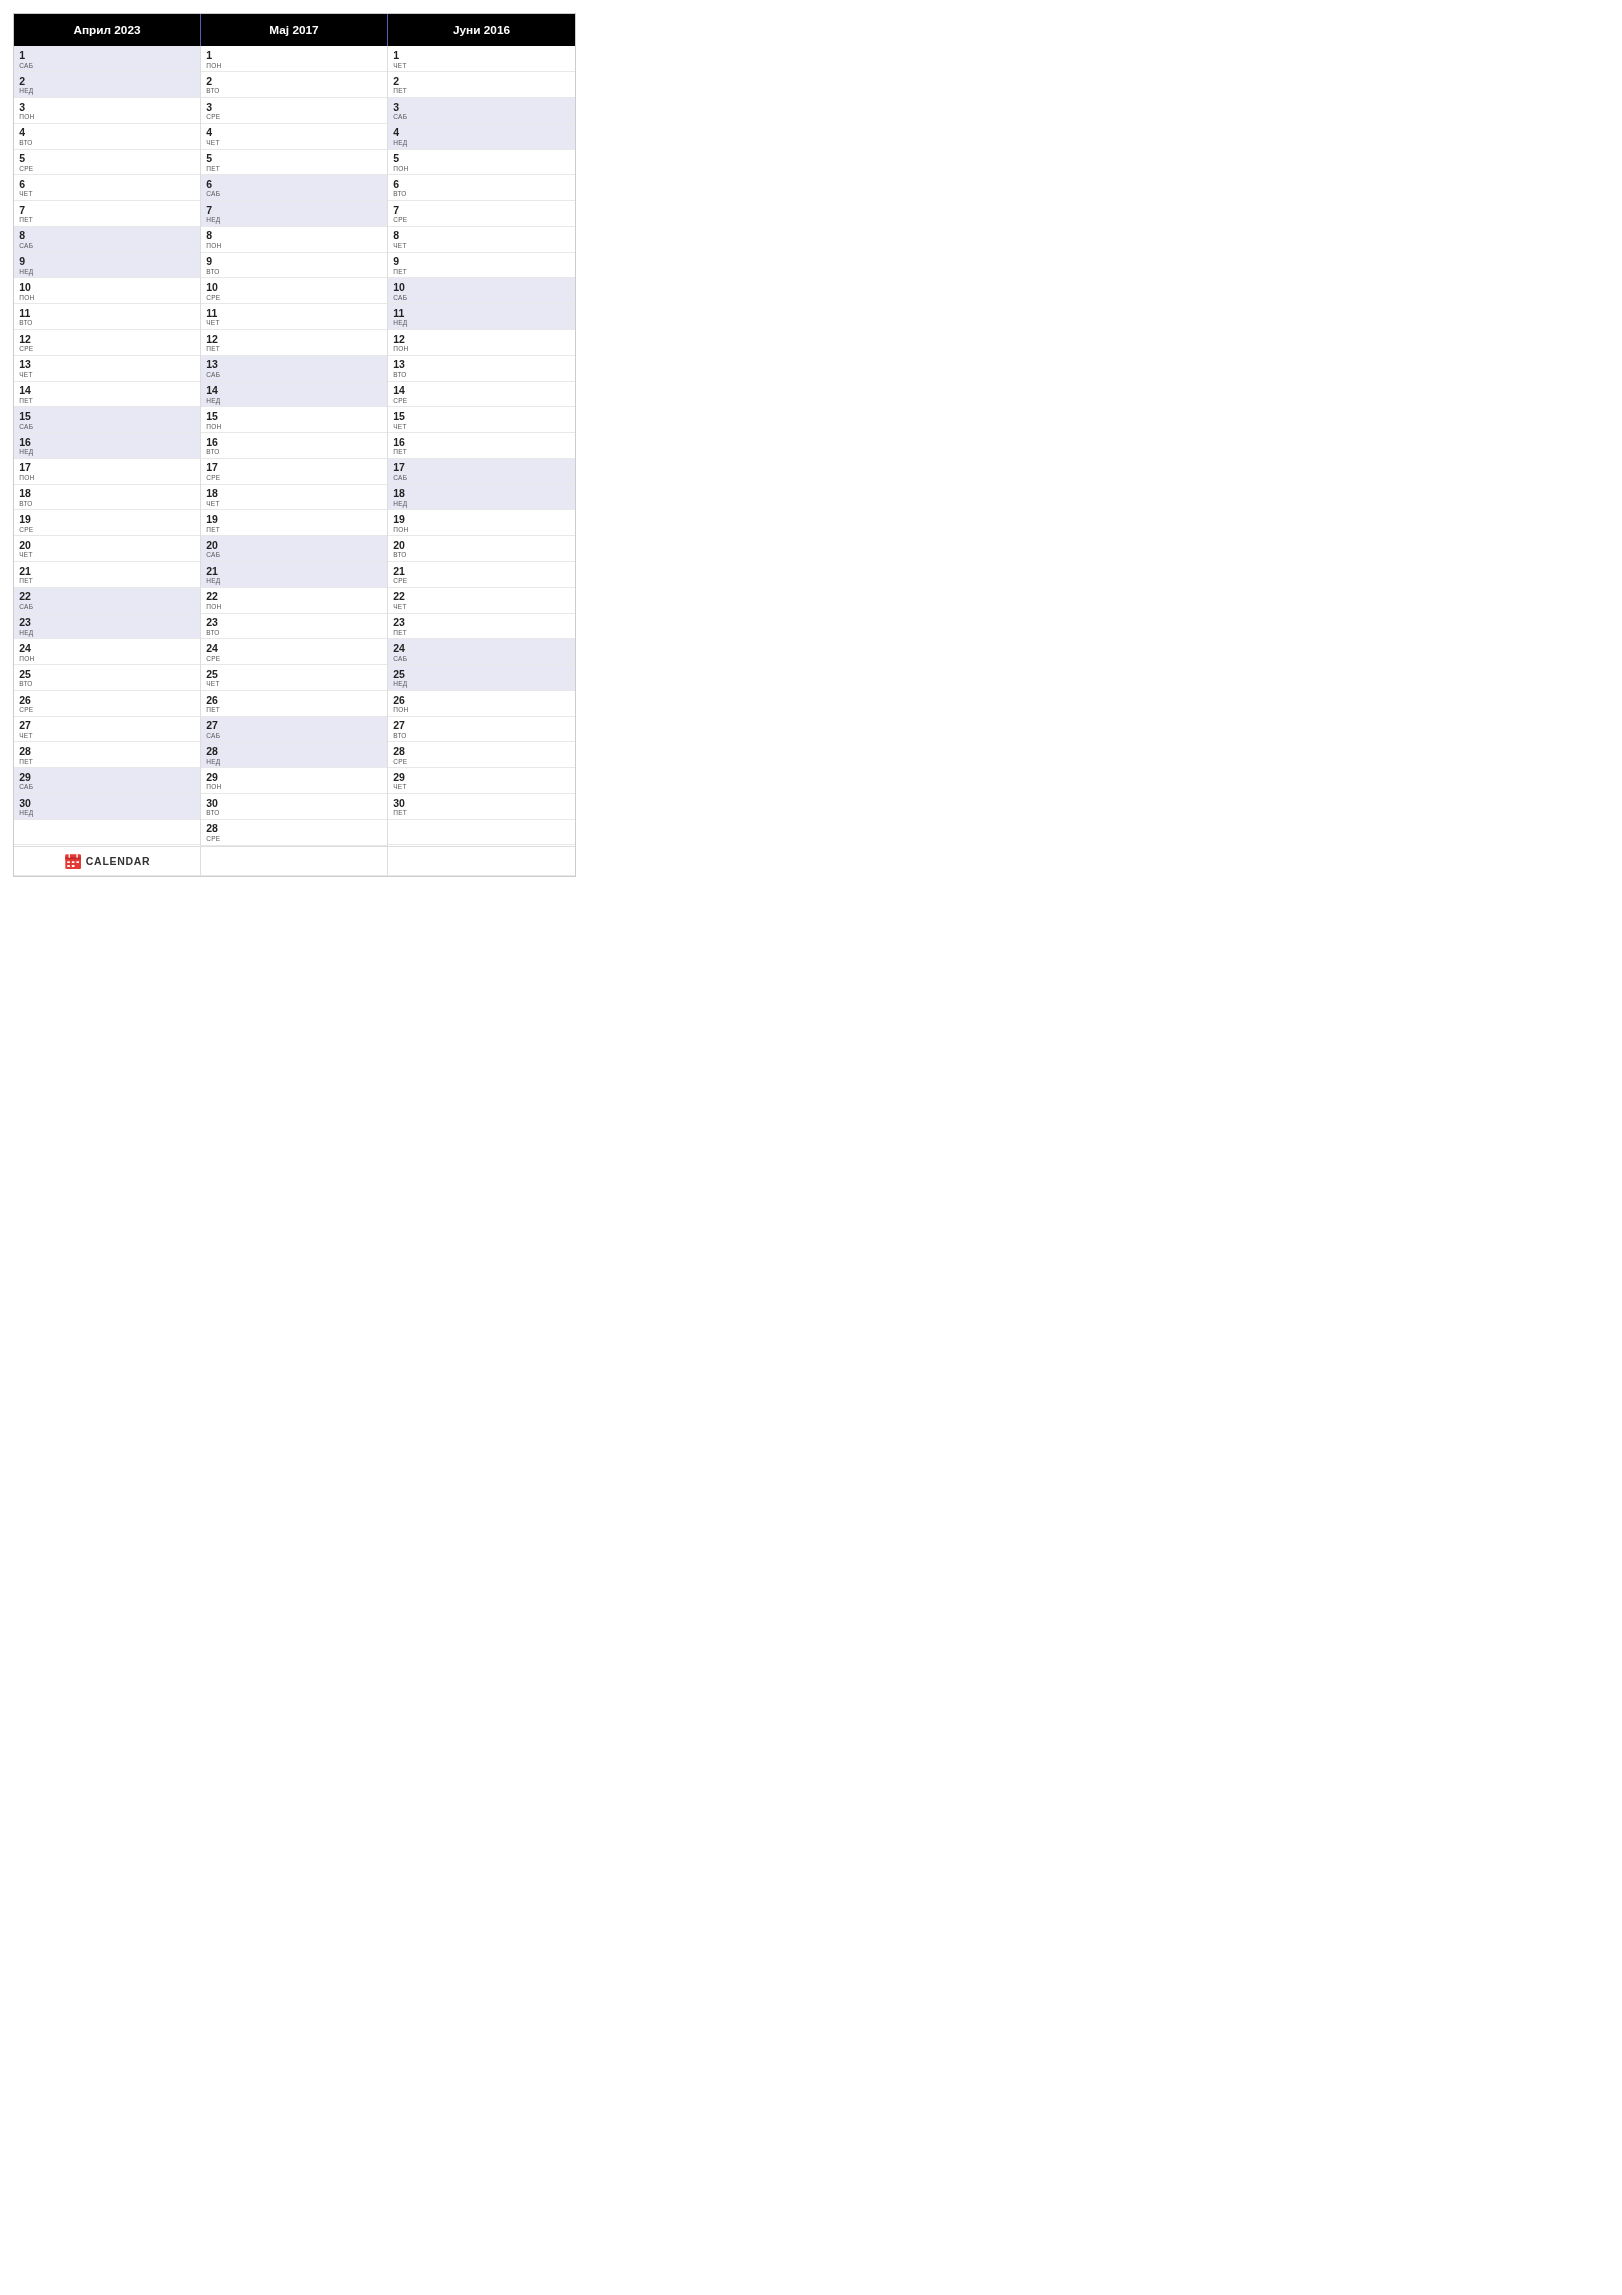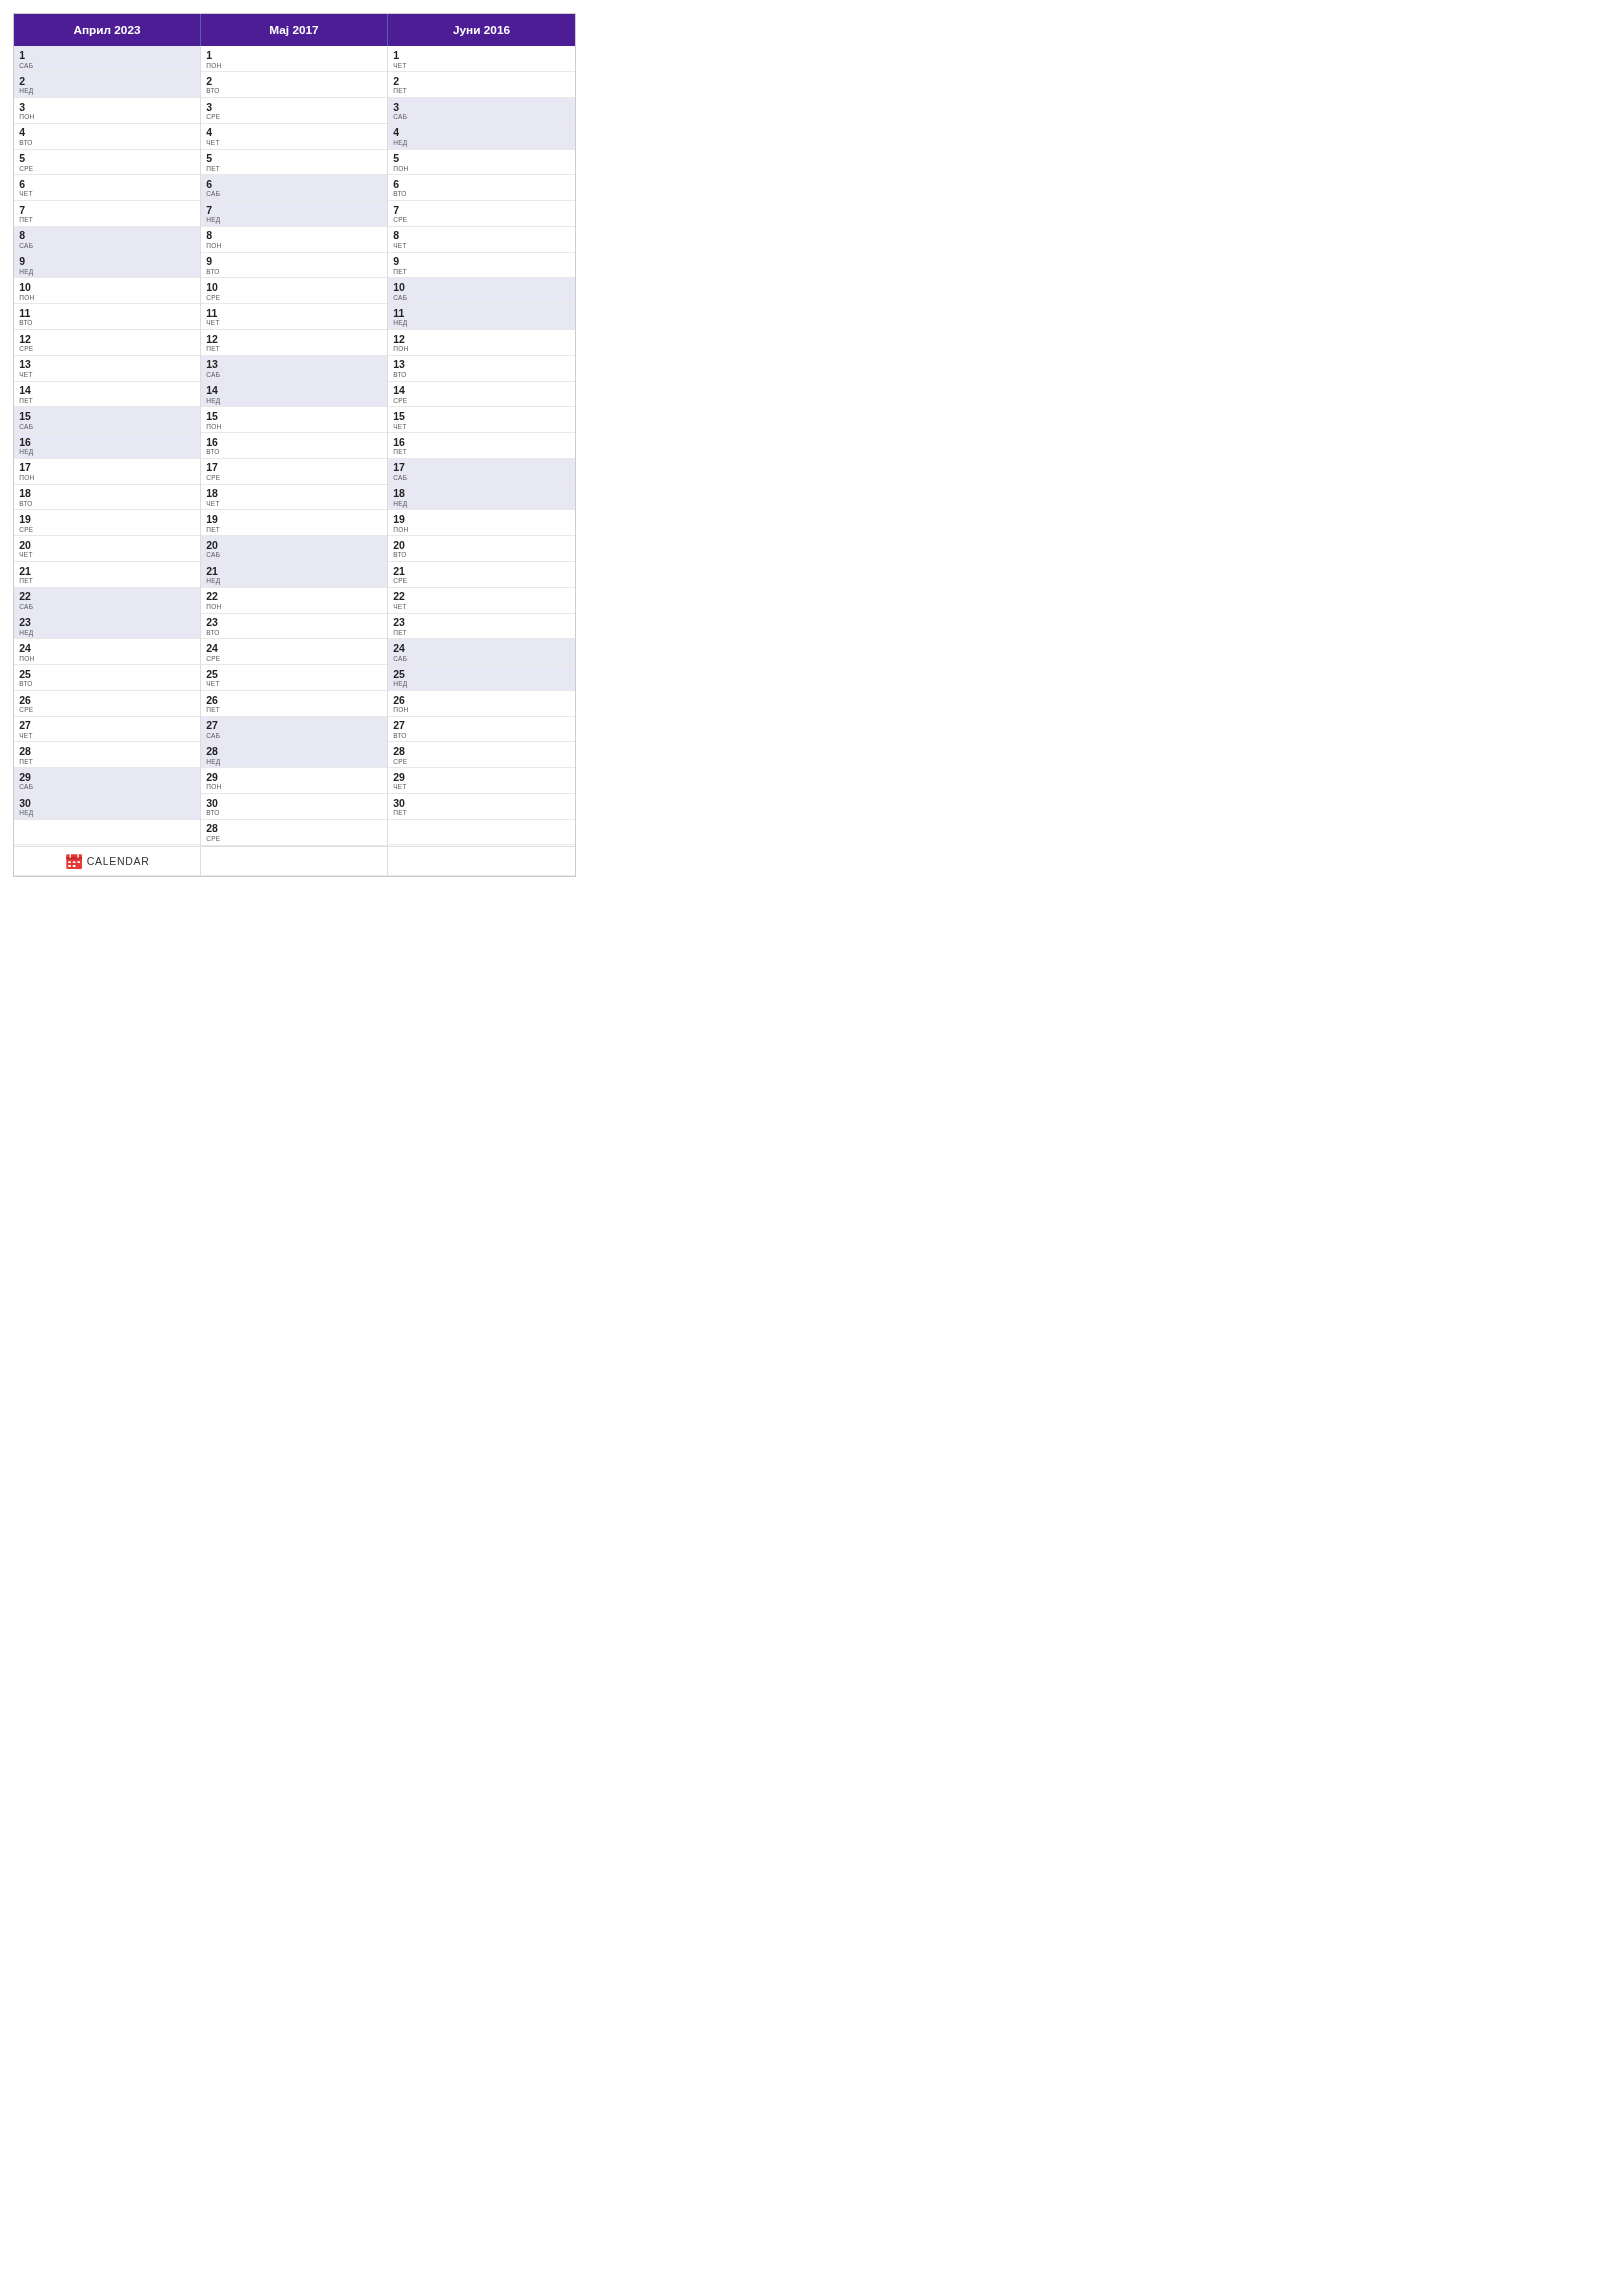--- a/index.html
+++ b/index.html
@@ -12,21 +12,21 @@
     }
     .calendar-container {
       border: 0.7px solid #ccc;
       width: 100%;
     }
     .calendar-header {
       display: grid;
       grid-template-columns: 1fr 1fr 1fr;
     }
     .month-header {
-      background: #4c1d95;
+      background: #000000;
       color: #fff;
       text-align: center;
       padding: 9.2px 5.2px;
       font-size: 11.8px;
       font-weight: bold;
       border-right: 0.7px solid #5a5ab0;
     }
     .month-header:last-child {
       border-right: none;
     }
@@ -70,21 +70,21 @@
       display: flex;
       align-items: center;
       gap: 3.9px;
     }
     .footer-icon {
       width: 18.3px;
       height: 18.3px;
     }
     .footer-text {
       font-size: 10.5px;
-      font-weight: normal;
+      font-weight: bold;
       color: #333;
       letter-spacing: 0.7px;
     }
     
     .footer-row {
       display: grid;
       grid-template-columns: 1fr 1fr 1fr;
       border-top: 0.7px solid #ddd;
     }
     .footer-cell {

